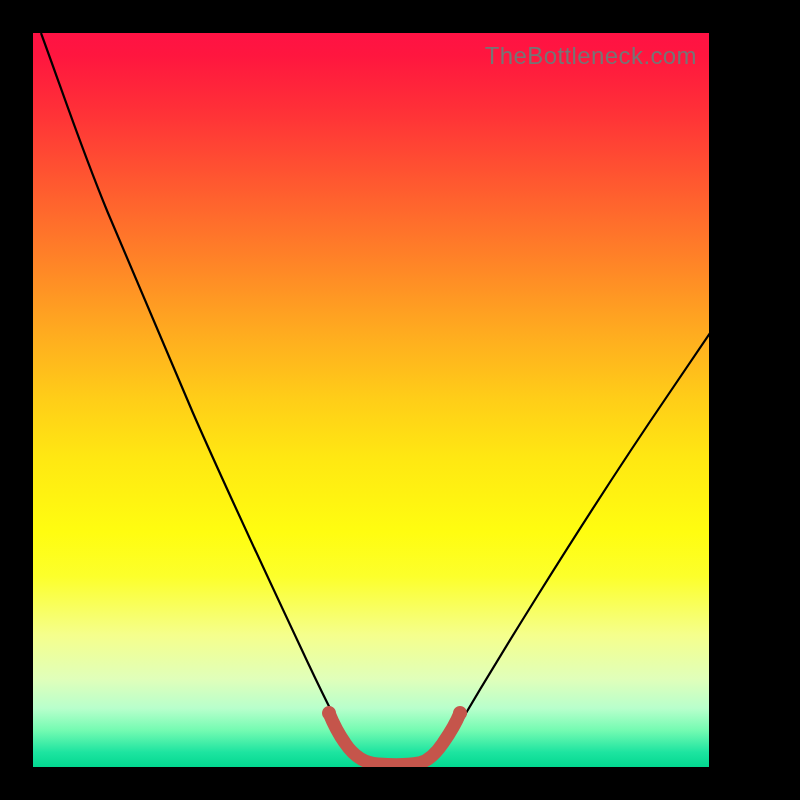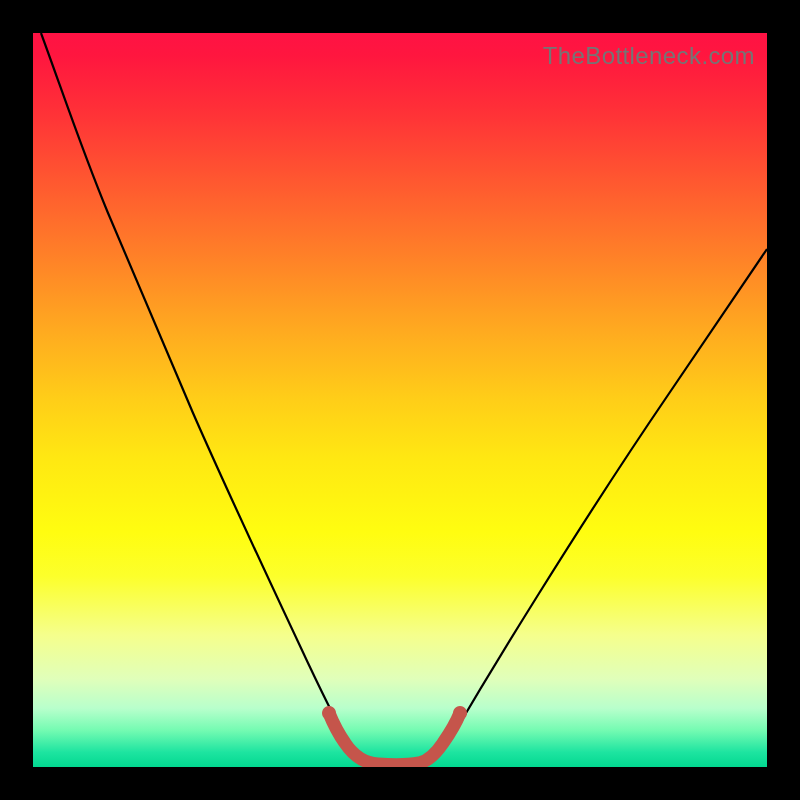--- a/index.html
+++ b/index.html
@@ -14,21 +14,21 @@
   .frame {
     position: relative;
     width: 800px;
     height: 800px;
     background: #000;
   }
   .plot-area {
     position: absolute;
     left: 33px;
     top: 33px;
-    width: 734px;
+    width: 676px;
     height: 734px;
     
     background: linear-gradient(
       to bottom,
       #ff1244 0%,
       #ff163f 3%,
       #ff2e38 10%,
       #ff5730 20%,
       #ff7f28 30%,
       #ffa820 40%,

